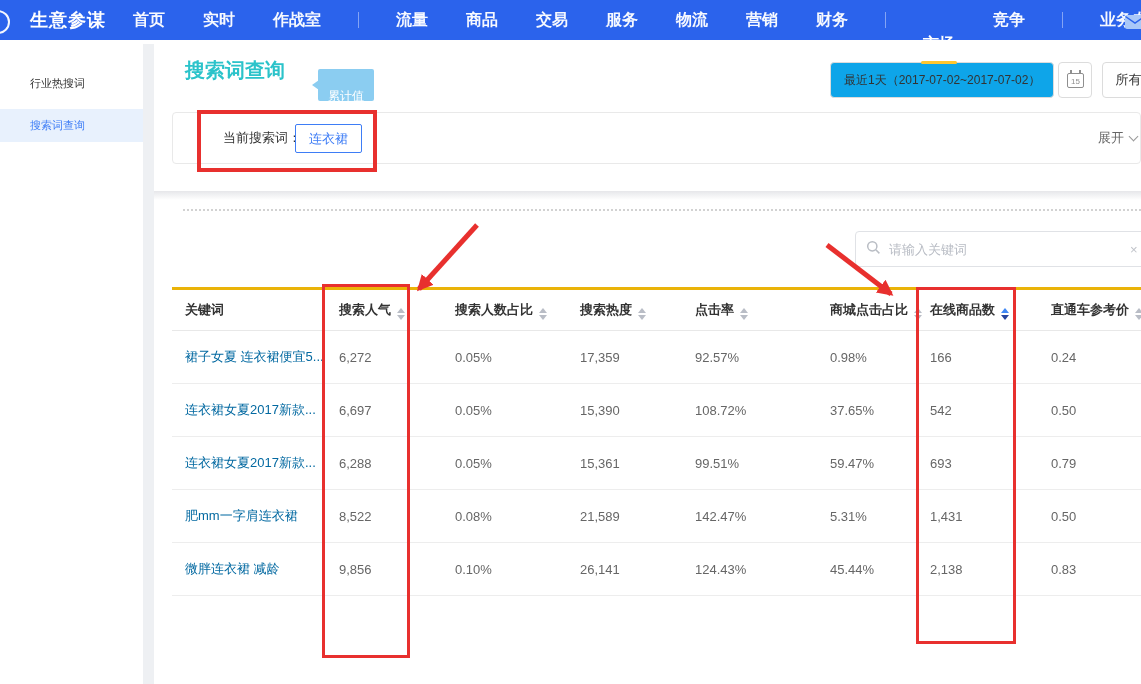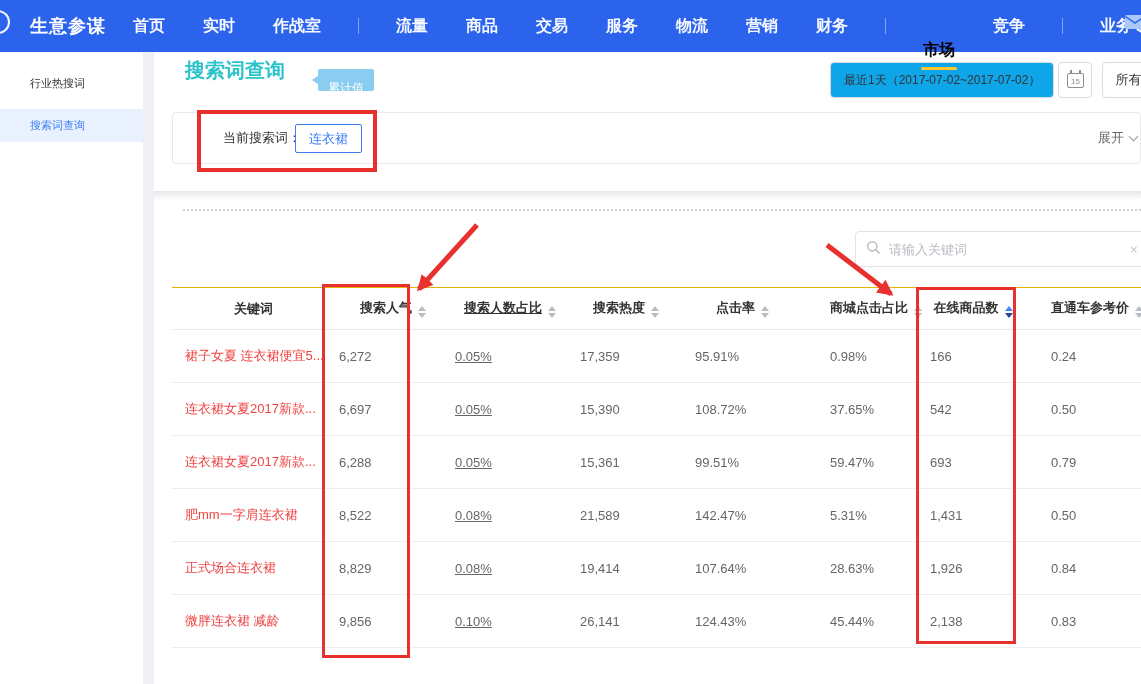--- a/index.html
+++ b/index.html
@@ -5,54 +5,54 @@
   * { box-sizing: border-box; margin: 0; padding: 0; }
   html,body { width:1141px; height:684px; }
   body {
     position: relative; overflow: hidden; background:#fff;
     font-family: "Liberation Sans", "DejaVu Sans", sans-serif;
     -webkit-font-smoothing: antialiased;
   }
 
   
   .topnav{
-    position:absolute; top:0; left:0; width:1141px; height:52px;
+    position:absolute; top:0; left:0; width:1141px; height:40px;
     background:#2b63ec; display:flex; align-items:center; color:#fff;
     padding-left:30px; z-index:10;
   }
   .brand-circle{
     position:absolute; left:-14px; top:10px; width:24px; height:24px;
     border:2px solid rgba(255,255,255,.95); border-radius:50%;
   }
   .brand{ font-size:18px; font-weight:bold; letter-spacing:1px; margin-right:14px; white-space:nowrap;}
   .nav-items{ display:flex; align-items:center; height:44px;gap:12px; }
   .nav-item{
     position:relative; padding:0 13px; font-size:16px; font-weight:600;
     height:44px; line-height:44px; color:rgba(255,255,255,.96); cursor:pointer; white-space:nowrap;
   }
-  .nav-item.active{ color:#000000;margin-top:48px; }
+  .nav-item.active{ color:#ffffff;margin-top:48px; }
   .nav-item.active::after{
     content:''; position:absolute; left:50%; transform:translateX(-50%);
     bottom:2px; width:36px; height:3px; background:#ffc62f; border-radius:2px;
   }
   .nav-divider{ width:1px; height:16px; background:rgba(255,255,255,.42); margin:0 12px; }
   .mail{ position:absolute; right:-5px; top:14px; }
 
   
   .sidebar{ position:absolute; top:44px; left:0; width:143px; bottom:0; background:#fff; z-index:5;}
   .side-section{ display:flex; align-items:center; gap:8px; padding:16px 0 0 14px; color:#9b9b9b; font-size:13px;}
   .side-item{ font-size:11px; color:#333; padding-left:30px; height:32px; line-height:32px; margin-top:23px; cursor:pointer; }
   .side-item.active{ background:#e8f1fd; color:#3e7df6; margin-top:10px; height:33px; line-height:33px;}
   .side-strip{ position:absolute; top:44px; left:143px; width:11px; bottom:0; background:#eef0f3; }
 
   
   .page-title{ position:absolute; left:185px; top:57px; font-size:20px; font-weight:bold; color:#2bc3ca; z-index:6;}
   .badge{
     position:absolute; left:318px; top:69px; height:22px; line-height:22px;
-    background:#8bcdf1; color:#fff; font-size:12px; padding:8px 10px; border-radius:2px; z-index:6;
+    background:#8bcdf1; color:#fff; font-size:12px; padding:16px 10px; border-radius:2px; z-index:6;
   }
   .badge::before{
     content:''; position:absolute; left:-6px; top:50%; transform:translateY(-50%);
     border-top:5px solid transparent; border-bottom:5px solid transparent; border-right:7px solid #8bcdf1;
   }
   .toolbar{ position:absolute; left:830px; top:62px; display:flex; gap:4px; z-index:6;}
   .date-box{
     height:36px; display:flex; align-items:center; padding:0 13px; background:#0ea5e9;
     border:1px solid #dcdcdc; border-radius:4px; font-size:12px; color:#333; white-space:nowrap; cursor:pointer;
   }
@@ -109,36 +109,36 @@
   .search-box input{ border:none; outline:none; font-size:13px; color:#333; flex:1; background:transparent; font-family:inherit;}
   .search-box input::placeholder{ color:#b8bcc4; }
   .clear-x{ position:absolute; left:274px; color:#c0c3c9; font-size:13px; cursor:pointer;}
 
   
   .data-table{
     position:absolute; left:172px; top:287px; width:969px; z-index:6;
     border-collapse:collapse; table-layout:fixed; font-size:13px; background:#fff;
   }
   .data-table thead th{
-    height:42px; border-top:1px solid #eab308; border-bottom:1px solid #e8e8e8;
-    color:#333; font-weight:bold; text-align:center; vertical-align:middle; white-space:nowrap; cursor:pointer;
+    height:42px; border-top:3px solid #eab308; border-bottom:1px solid #e8e8e8;
+    color:#333; font-weight:bold; text-align:left; vertical-align:middle; white-space:nowrap; cursor:pointer;
   }
   .data-table td{
     height:53px; border-bottom:1px solid #ededed; color:#666;
     vertical-align:middle; white-space:nowrap; overflow:hidden; text-align:left;
   }
   .c0{ width:150px; padding-left:13px; }
   .c1{ width:125px; padding-left:17px; }
-  .c2{ width:118px; padding-left:8px;text-decoration:underline;  }
+  .c2{ width:118px; padding-left:8px;  }
   .c3{ width:107px; padding-left:15px; }
   .c4{ width:118px; padding-left:23px; }
   .c5{ width:127px; padding-left:40px; }
   .c6{ width:99px;  padding-left:13px; }
   .c7{ width:125px; padding-left:35px; }
-  .kw-link{ color:#ef4444; text-decoration:none; cursor:pointer; }
+  .kw-link{ color:#0369a1; text-decoration:none; cursor:pointer; }
 
   .sort{ display:inline-flex; flex-direction:column; gap:2px; margin-left:6px; vertical-align:1px; }
   .sort i{ width:0; height:0; border-left:4px solid transparent; border-right:4px solid transparent; display:block;}
   .sort .up{ border-bottom:5px solid #b9bdc6; }
   .sort .down{ border-top:5px solid #b9bdc6; }
   th.sorted .sort .up{ border-bottom-color:#3f87f5; }
   th.sorted .sort .down{ border-top-color:#27459e; }
 
   
   .anno-box{ position:absolute; border:3px solid #e8302e; z-index:40; pointer-events:none; }
@@ -263,21 +263,21 @@
             <i class="down"></i>
           </span></th>
       </tr>
   </thead>
   <tbody>
       <tr>
         <td class="c0"><a class="kw-link">裙子女夏 连衣裙便宜5...</a></td>
         <td class="c1">6,272</td>
         <td class="c2">0.05%</td>
         <td class="c3">17,359</td>
-        <td class="c4">95.91%</td>
+        <td class="c4">92.57%</td>
         <td class="c5">0.98%</td>
         <td class="c6">166</td>
         <td class="c7">0.24</td>
       </tr>
       <tr>
         <td class="c0"><a class="kw-link">连衣裙女夏2017新款...</a></td>
         <td class="c1">6,697</td>
         <td class="c2">0.05%</td>
         <td class="c3">15,390</td>
         <td class="c4">108.72%</td>
@@ -297,30 +297,20 @@
       </tr>
       <tr>
         <td class="c0"><a class="kw-link">肥mm一字肩连衣裙</a></td>
         <td class="c1">8,522</td>
         <td class="c2">0.08%</td>
         <td class="c3">21,589</td>
         <td class="c4">142.47%</td>
         <td class="c5">5.31%</td>
         <td class="c6">1,431</td>
         <td class="c7">0.50</td>
-      </tr>
-      <tr>
-        <td class="c0"><a class="kw-link">正式场合连衣裙</a></td>
-        <td class="c1">8,829</td>
-        <td class="c2">0.08%</td>
-        <td class="c3">19,414</td>
-        <td class="c4">107.64%</td>
-        <td class="c5">28.63%</td>
-        <td class="c6">1,926</td>
-        <td class="c7">0.84</td>
       </tr>
       <tr>
         <td class="c0"><a class="kw-link">微胖连衣裙 减龄</a></td>
         <td class="c1">9,856</td>
         <td class="c2">0.10%</td>
         <td class="c3">26,141</td>
         <td class="c4">124.43%</td>
         <td class="c5">45.44%</td>
         <td class="c6">2,138</td>
         <td class="c7">0.83</td>

